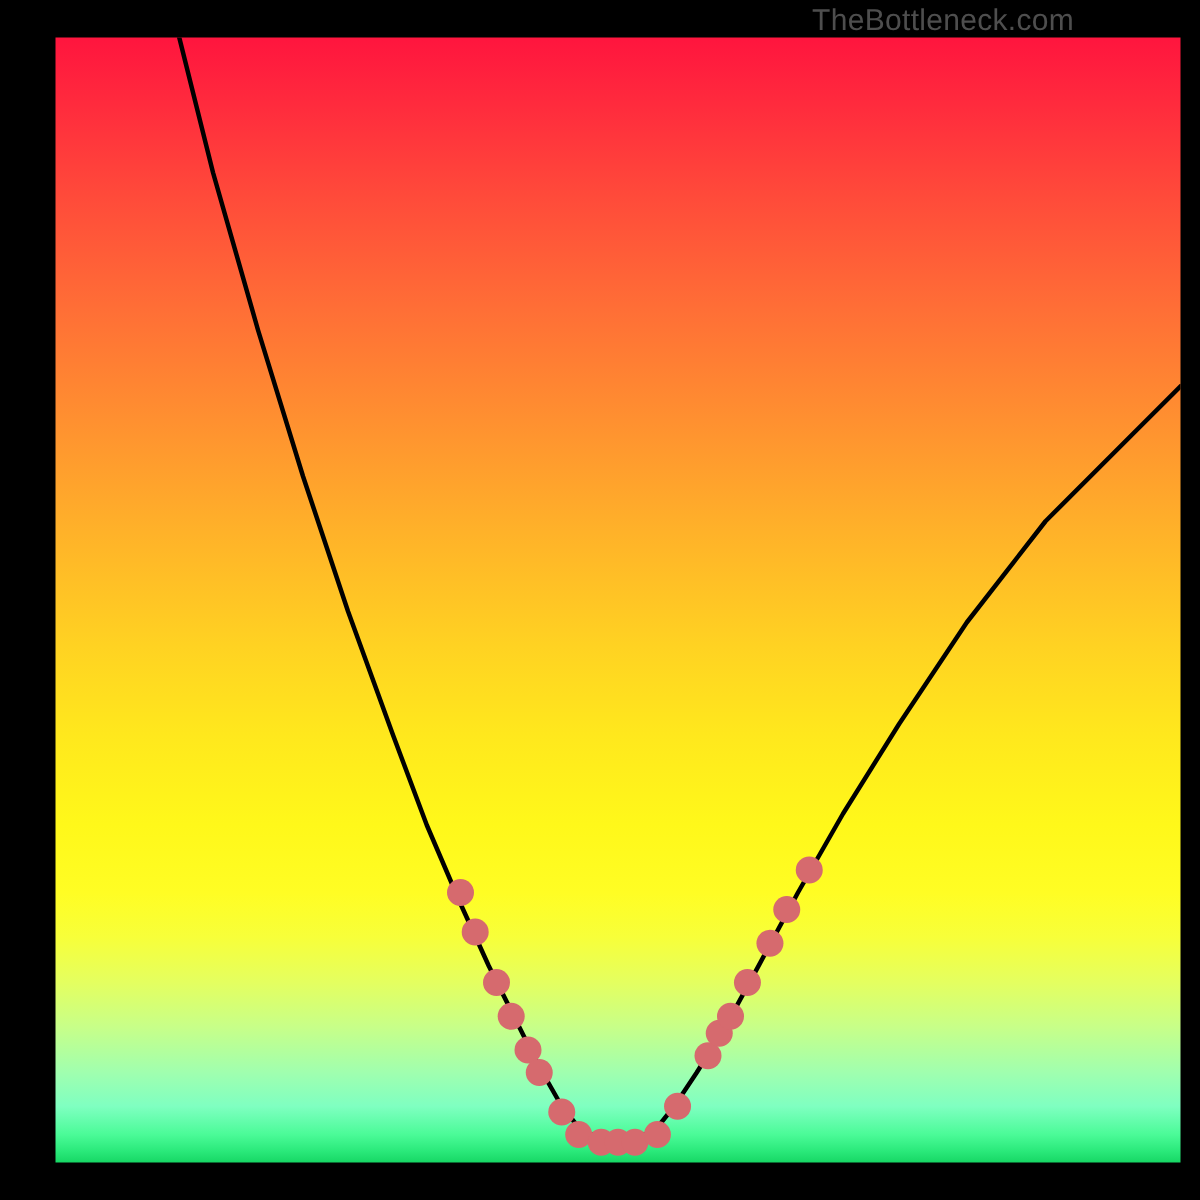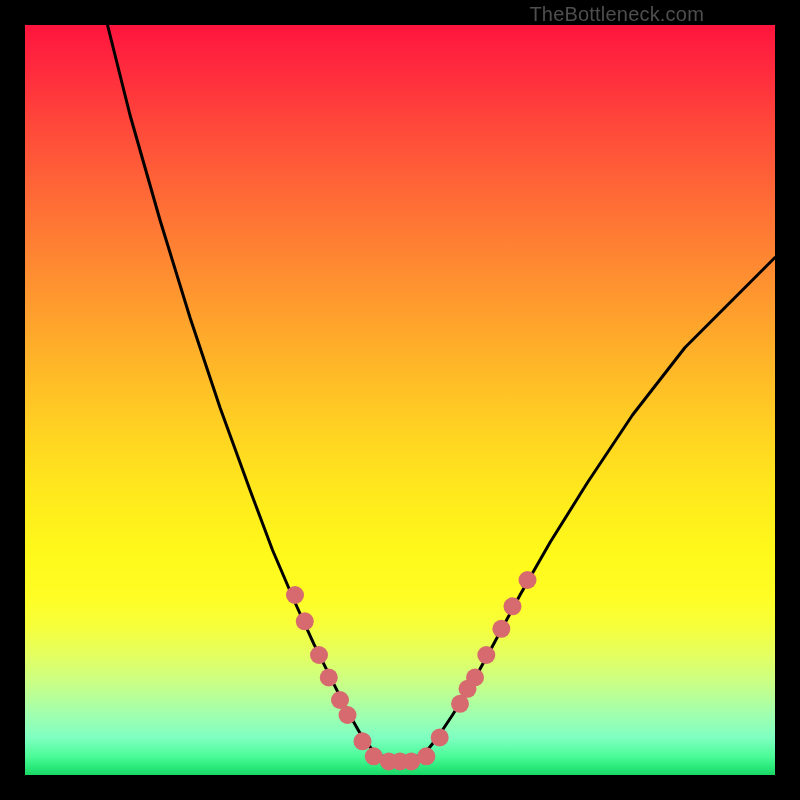--- a/index.html
+++ b/index.html
@@ -9,20 +9,21 @@
     height: 800px;
     overflow: hidden;
     background: #000;
     font-family: Arial, Helvetica, sans-serif;
   }
   .frame {
     position: relative;
     width: 716px;
     height: 800px;
     background: #000;
+    margin-left: 12px;
   }
   .plot-area {
     position: absolute;
     left: 25px;
     top: 25px;
     width: 750px;
     height: 750px;
     background: linear-gradient(to bottom,
       #ff153e 0%,
       #ff2b3d 6%,

